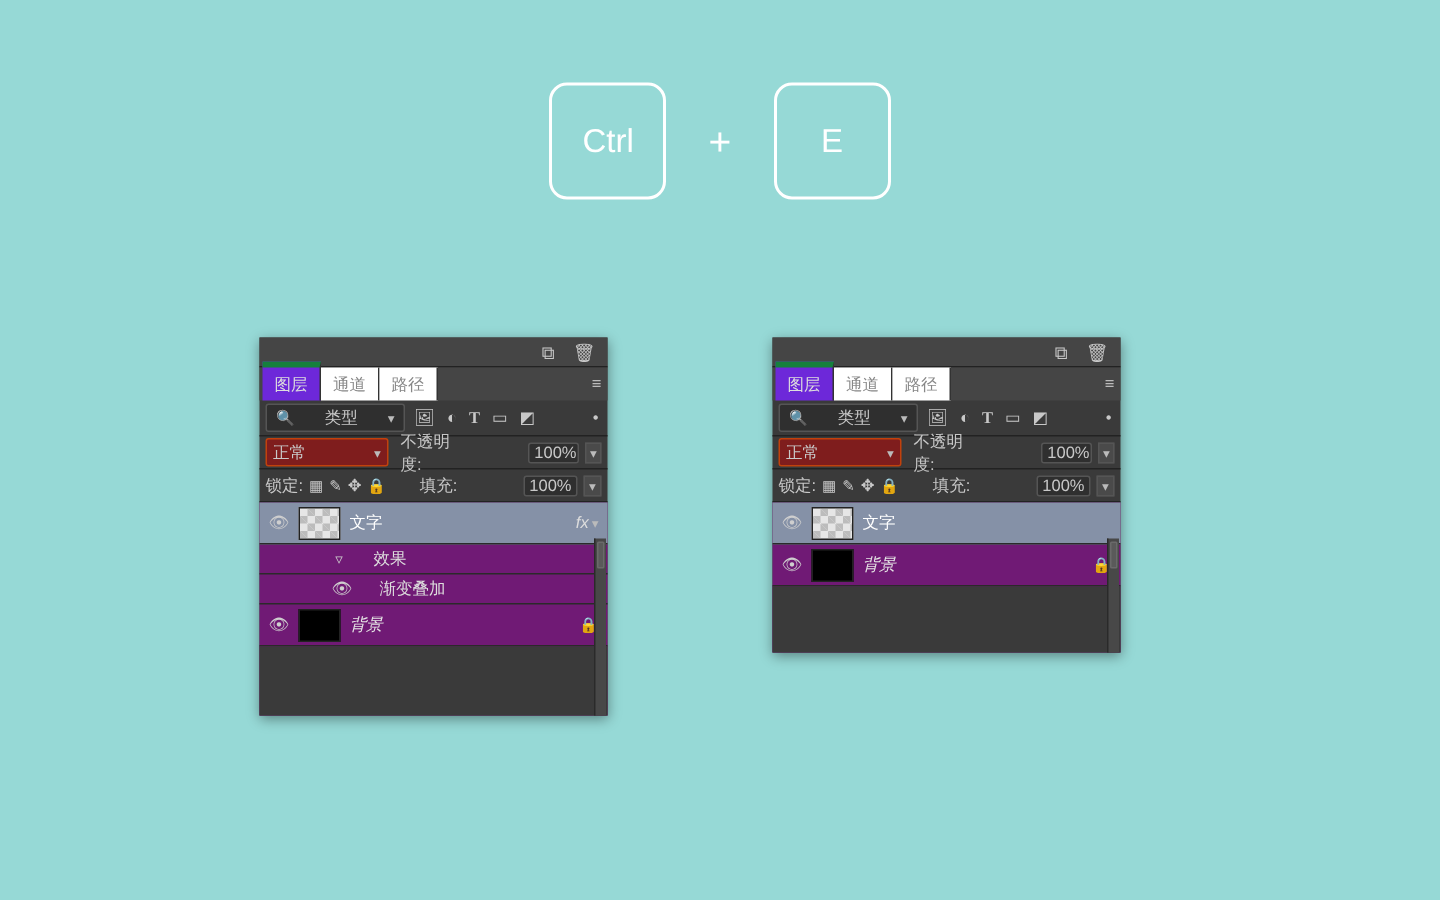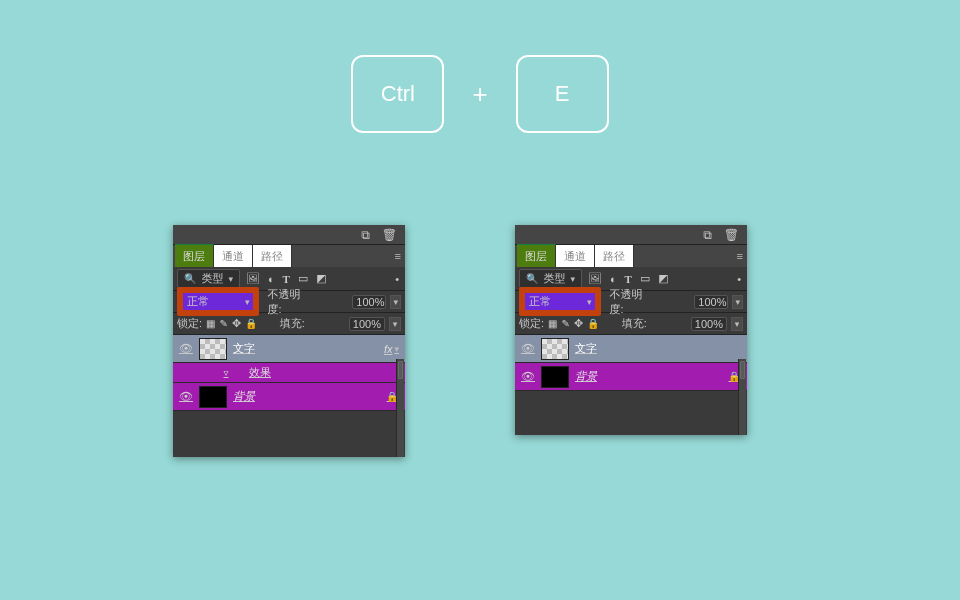--- a/index.html
+++ b/index.html
@@ -14,21 +14,21 @@
   .kbd-row {
     position: absolute;
     top: 55px;
     left: 0; right: 0;
     display: flex;
     justify-content: center;
     align-items: center;
     gap: 28px;
   }
   .key {
-    width: 93px; height: 78px;
+    width: 78px; height: 78px;
     border: 2px solid #ffffff;
     border-radius: 12px;
     display: flex;
     align-items: center;
     justify-content: center;
     color: #ffffff;
     font-size: 22px;
     text-align: right;
   }
   .plus { color: #ffffff; font-size: 26px; }
@@ -62,21 +62,21 @@
     padding-left: 2px;
   }
   .tab {
     padding: 4px 8px 3px;
     font-size: 11px;
     color: #888;
     border-right: 1px solid #333;
     background: #ffffff;
     cursor: pointer;
   }
-  .tab.active { background: #4d7c0f; color: #ddd; border-top: 1px solid #15803d; }
+  .tab.active { background: #6d28d9; color: #ddd; border-top: 4px solid #15803d; }
   .tabs .flyout {
     margin-left: auto;
     margin-right: 4px;
     align-self: center;
     cursor: pointer;
   }
   .toolbar {
     height: 24px;
     display: flex;
     align-items: center;
@@ -84,35 +84,35 @@
     gap: 4px;
     border-bottom: 1px solid #222;
   }
   .search-pill {
     display: flex;
     align-items: center;
     background: #2f2f2f;
     border: 1px solid #555;
     border-radius: 2px;
     padding: 1px 4px;
-    gap: 3px;
+    gap: 18px;
     cursor: pointer;
   }
   .filterrow .ic { cursor: pointer; padding: 0 2px; }
   .blend-row, .lock-row {
     height: 22px;
     display: flex;
     align-items: center;
     padding: 0 4px;
     gap: 4px;
     border-bottom: 1px solid #222;
   }
   .combo {
-    background: #6d28d9;
-    border: 6px solid #c2410c;
+    background: #7f1d1d;
+    border: 1px solid #c2410c;
     border-radius: 2px;
     padding: 1px 4px;
     display: flex;
     align-items: center;
     gap: 4px;
     cursor: pointer;
   }
   .combo.blend { width: 92px; justify-content: space-between; }
   .pct {
     background: #2f2f2f;
@@ -125,21 +125,21 @@
   }
   .step {
     width: 12px; height: 14px;
     background: #4a4a4a;
     border: 1px solid #555;
     display: flex; align-items: center; justify-content: center;
     cursor: pointer;
   }
   .spacer { flex: 1; }
 
-  .layers { background: #a21caf; text-decoration: underline; }
+  .layers { background: #701a75; }
   .layer {
     display: flex;
     align-items: center;
     height: 28px;
     border-bottom: 1px solid #2a2a2a;
     padding-right: 6px;
   }
   .vis {
     width: 26px;
     display: flex;
@@ -288,20 +288,24 @@
         </div>
       <div class="thumb checker"></div>
       <div class="lname">文字</div>
       <span class="fx">fx</span>
       <span class="ic chev"></span>
     </div>
     <div class="sub">
       <span class="toggle">▿</span>
       <span class="lbl">效果</span>
     </div>
+    <div class="sub">
+      <span class="vis-sm"><span class="eye"></span></span>
+      <span class="lbl">渐变叠加</span>
+    </div>
     <div class="layer">
       <div class="vis">
           <span class="eye"></span>
         </div>
       <div class="thumb"></div>
       <div class="lname bgname">背景</div>
       <span class="lock-icon ic padlock"></span>
     </div>
     <div class="extra left-h"></div>
   </div>

